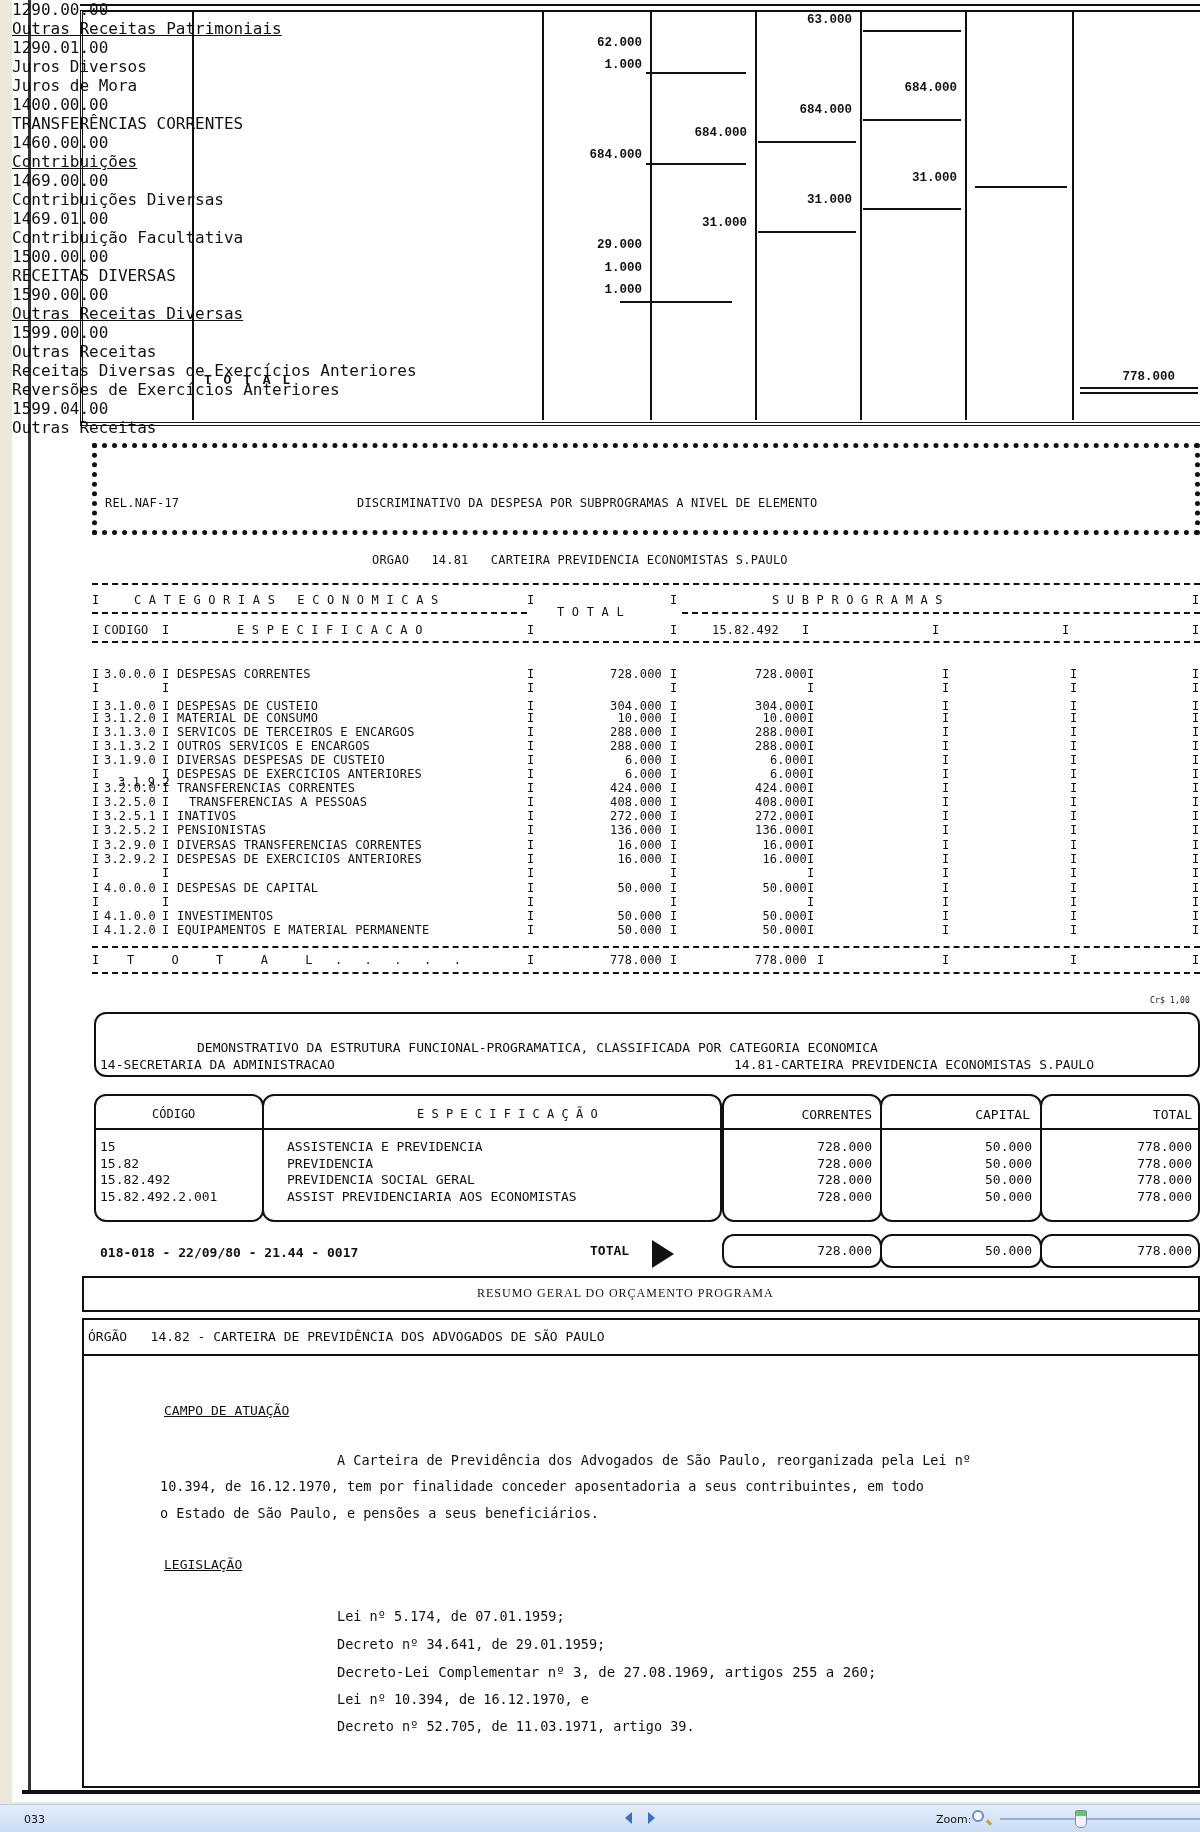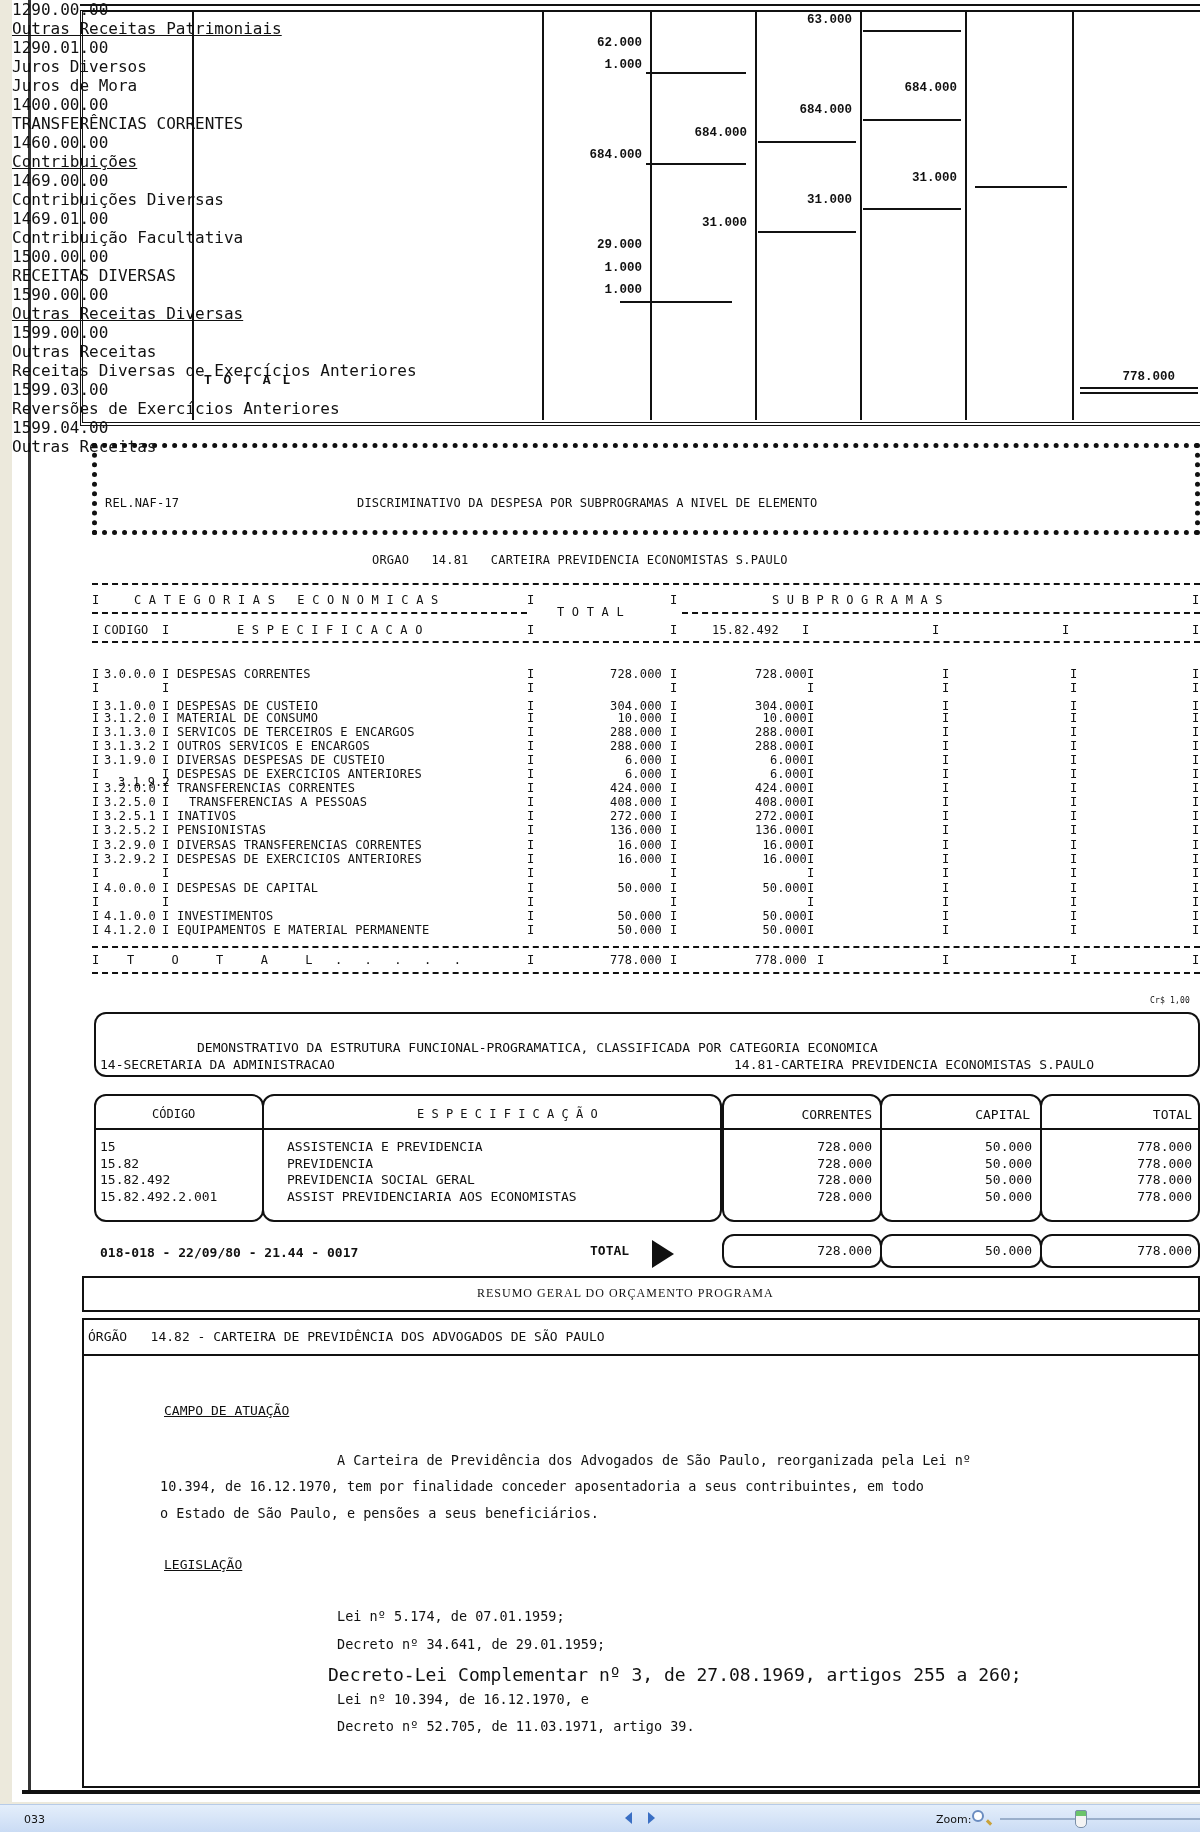--- a/index.html
+++ b/index.html
@@ -67,21 +67,20 @@
       <div class="row" style="left: 192px; top: 170.5px;">RECEITAS DIVERSAS</div>
       <div class="num" style="left: 853px; width: 92px; top: 170.5px;">31.000</div>
       <div class="row" style="left: 100px; top: 193px;">1590.00.00</div>
       <div class="row ul" style="left: 192px; top: 193px;">Outras Receitas Diversas</div>
       <div class="num" style="left: 748px; width: 92px; top: 193px;">31.000</div>
       <div class="row" style="left: 100px; top: 215.5px;">1599.00.00</div>
       <div class="row" style="left: 192px; top: 215.5px;">Outras Receitas</div>
       <div class="num" style="left: 643px; width: 92px; top: 215.5px;">31.000</div>
       <div class="row" style="left: 192px; top: 238px;">Receitas Diversas de Exercícios Anteriores</div>
       <div class="num" style="left: 538px; width: 92px; top: 238px;">29.000</div>
-      <div class="row" style="left: 100px; top: 260.5px;">1599.03.00</div>
       <div class="row" style="left: 192px; top: 260.5px;">Reversões de Exercícios Anteriores</div>
       <div class="num" style="left: 538px; width: 92px; top: 260.5px;">1.000</div>
       <div class="row" style="left: 100px; top: 283px;">1599.04.00</div>
       <div class="row" style="left: 192px; top: 283px;">Outras Receitas</div>
       <div class="num" style="left: 538px; width: 92px; top: 283px;">1.000</div>
       <div class="hline" style="left: 634px; top: 72px; width: 100px;"></div>
       <div class="hline" style="left: 634px; top: 163px; width: 100px;"></div>
       <div class="hline" style="left: 608px; top: 301px; width: 112px;"></div>
       <div class="hline" style="left: 746px; top: 141px; width: 98px;"></div>
       <div class="hline" style="left: 746px; top: 231px; width: 98px;"></div>
@@ -416,21 +415,21 @@
   <div class="rtxt" style="left:76px;top:1329px">ÓRGÃO   14.82 - CARTEIRA DE PREVIDÊNCIA DOS ADVOGADOS DE SÃO PAULO</div>
 
   <div class="rtxt ul" style="left:152px;top:1403px">CAMPO DE ATUAÇÃO</div>
   <div class="rtxt" style="left:325px;top:1452px;font-size:13.5px">A Carteira de Previdência dos Advogados de São Paulo, reorganizada pela Lei nº</div>
   <div class="rtxt" style="left:148px;top:1478px;font-size:13.5px">10.394, de 16.12.1970, tem por finalidade conceder aposentadoria a seus contribuintes, em todo</div>
   <div class="rtxt" style="left:148px;top:1505px;font-size:13.5px">o Estado de São Paulo, e pensões a seus beneficiários.</div>
 
   <div class="rtxt ul" style="left:152px;top:1557px">LEGISLAÇÃO</div>
   <div class="rtxt" style="left:325px;top:1608px;font-size:13.5px">Lei nº 5.174, de 07.01.1959;</div>
   <div class="rtxt" style="left:325px;top:1636px;font-size:13.5px">Decreto nº 34.641, de 29.01.1959;</div>
-  <div class="rtxt" style="left:316px;top:1664px;font-size:18px">Decreto-Lei Complementar nº 3, de 27.08.1969, artigos 255 a 260;</div>
+  <div class="rtxt" style="left:325px;top:1664px;font-size:14px">Decreto-Lei Complementar nº 3, de 27.08.1969, artigos 255 a 260;</div>
   <div class="rtxt" style="left:325px;top:1691px;font-size:13.5px">Lei nº 10.394, de 16.12.1970, e</div>
   <div class="rtxt" style="left:325px;top:1718px;font-size:13.5px">Decreto nº 52.705, de 11.03.1971, artigo 39.</div>
 
   <div class="abs" style="left:10px;top:1790px;width:1178px;border-top:4px solid #111"></div>
   <div class="abs" style="left:16px;top:0;height:1794px;border-left:3px solid #111;opacity:0.85"></div>
 </div>
 
 <div class="statusbar">
   <span class="abs" style="left:24px;top:8px">033</span>
   <span class="abs" style="left:625px;top:7px;width:0;height:0;border-top:6px solid transparent;border-bottom:6px solid transparent;border-right:7px solid #3A6FC4;cursor:pointer"></span>

